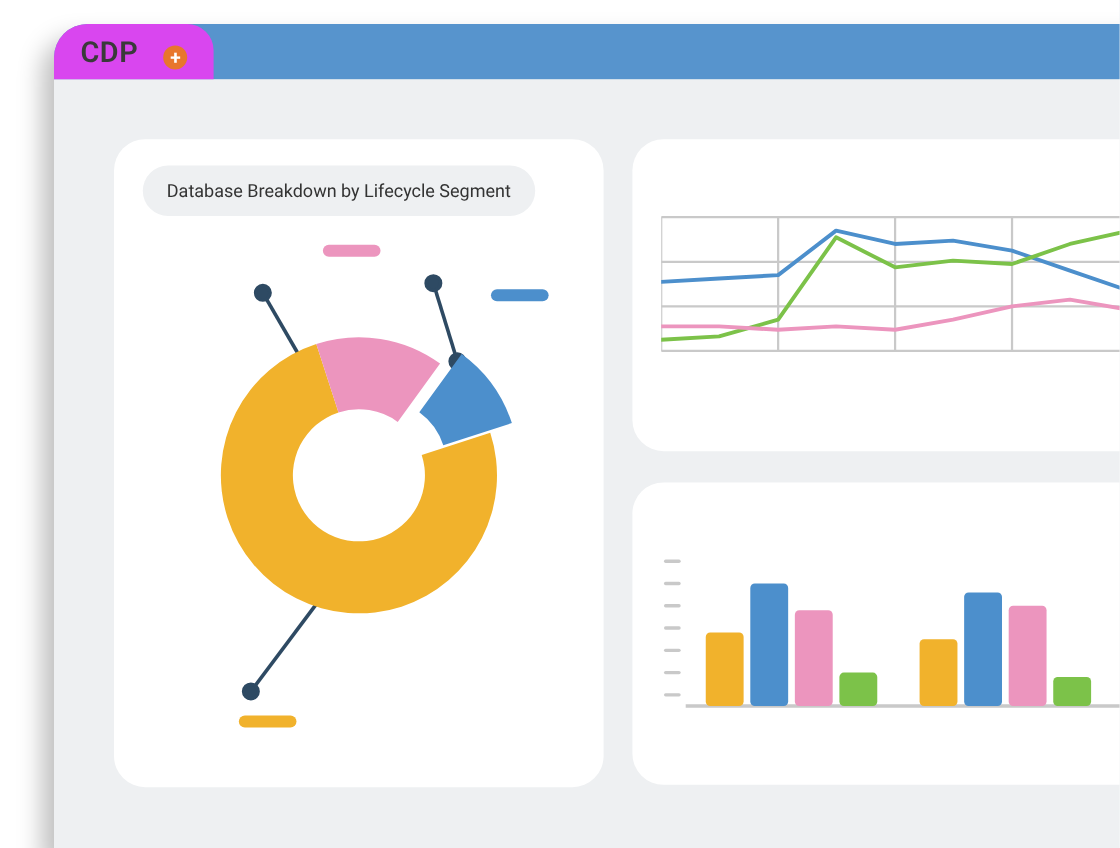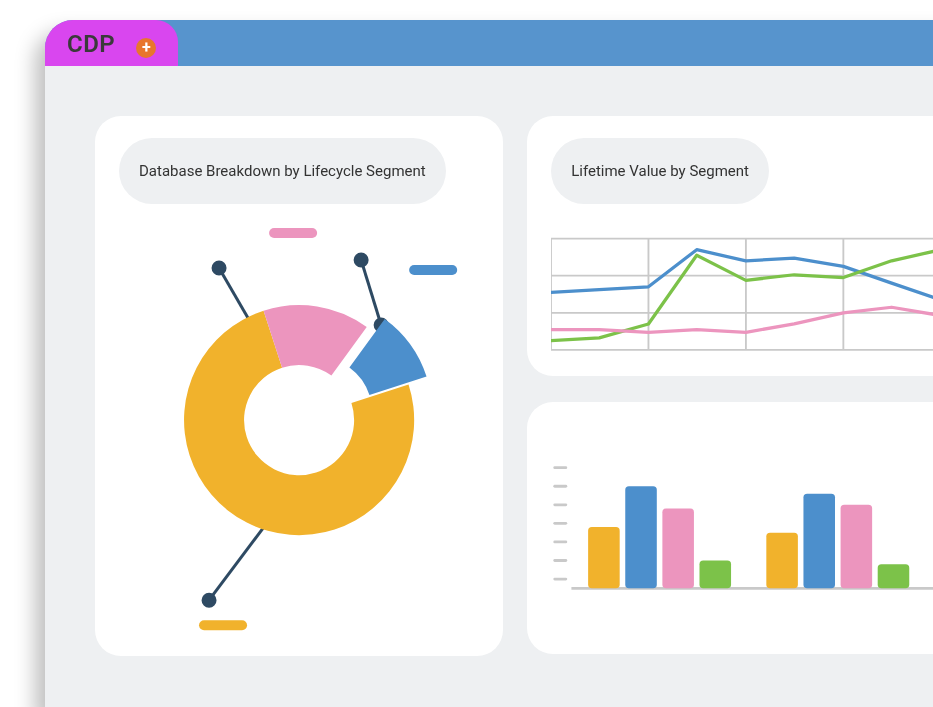--- a/index.html
+++ b/index.html
@@ -81,21 +81,21 @@
   }
   .card-top {
     height: 260px;
   }
   .card-bottom {
     height: 252px;
   }
   .chip {
     background: #eef0f2;
     border-radius: 999px;
-    padding: 24px 20px;
+    padding: 12px 20px;
     font-size: 15px;
     color: #333;
     align-self: flex-start;
     margin-bottom: 14px;
   }
   .chart-area {
     flex: 1;
     position: relative;
   }
 </style>
@@ -140,21 +140,20 @@
           <g transform="translate(18,-8)">
             <path fill="#4c8fcc" d="M247.6,106.9 A115,115 0 0 1 289.4,164.5 L232.3,183 A55,55 0 0 0 212.3,155.5 Z"></path>
           </g>
         </svg>
       </div>
     </div>
 
     <div class="right-col">
 
       <div class="card card-top">
-        <div class="chip">Lifetime Value by Segment</div>
         <div class="chart-area">
           <svg viewBox="0 0 420 180" width="100%" height="100%">
             <g stroke="#c9c9c9" stroke-width="2">
               <line x1="0" y1="20" x2="420" y2="20"></line>
               <line x1="0" y1="60" x2="420" y2="60"></line>
               <line x1="0" y1="100" x2="420" y2="100"></line>
               <line x1="0" y1="140" x2="420" y2="140"></line>
               <line x1="0" y1="20" x2="0" y2="140"></line>
               <line x1="105" y1="20" x2="105" y2="140"></line>
               <line x1="210" y1="20" x2="210" y2="140"></line>

